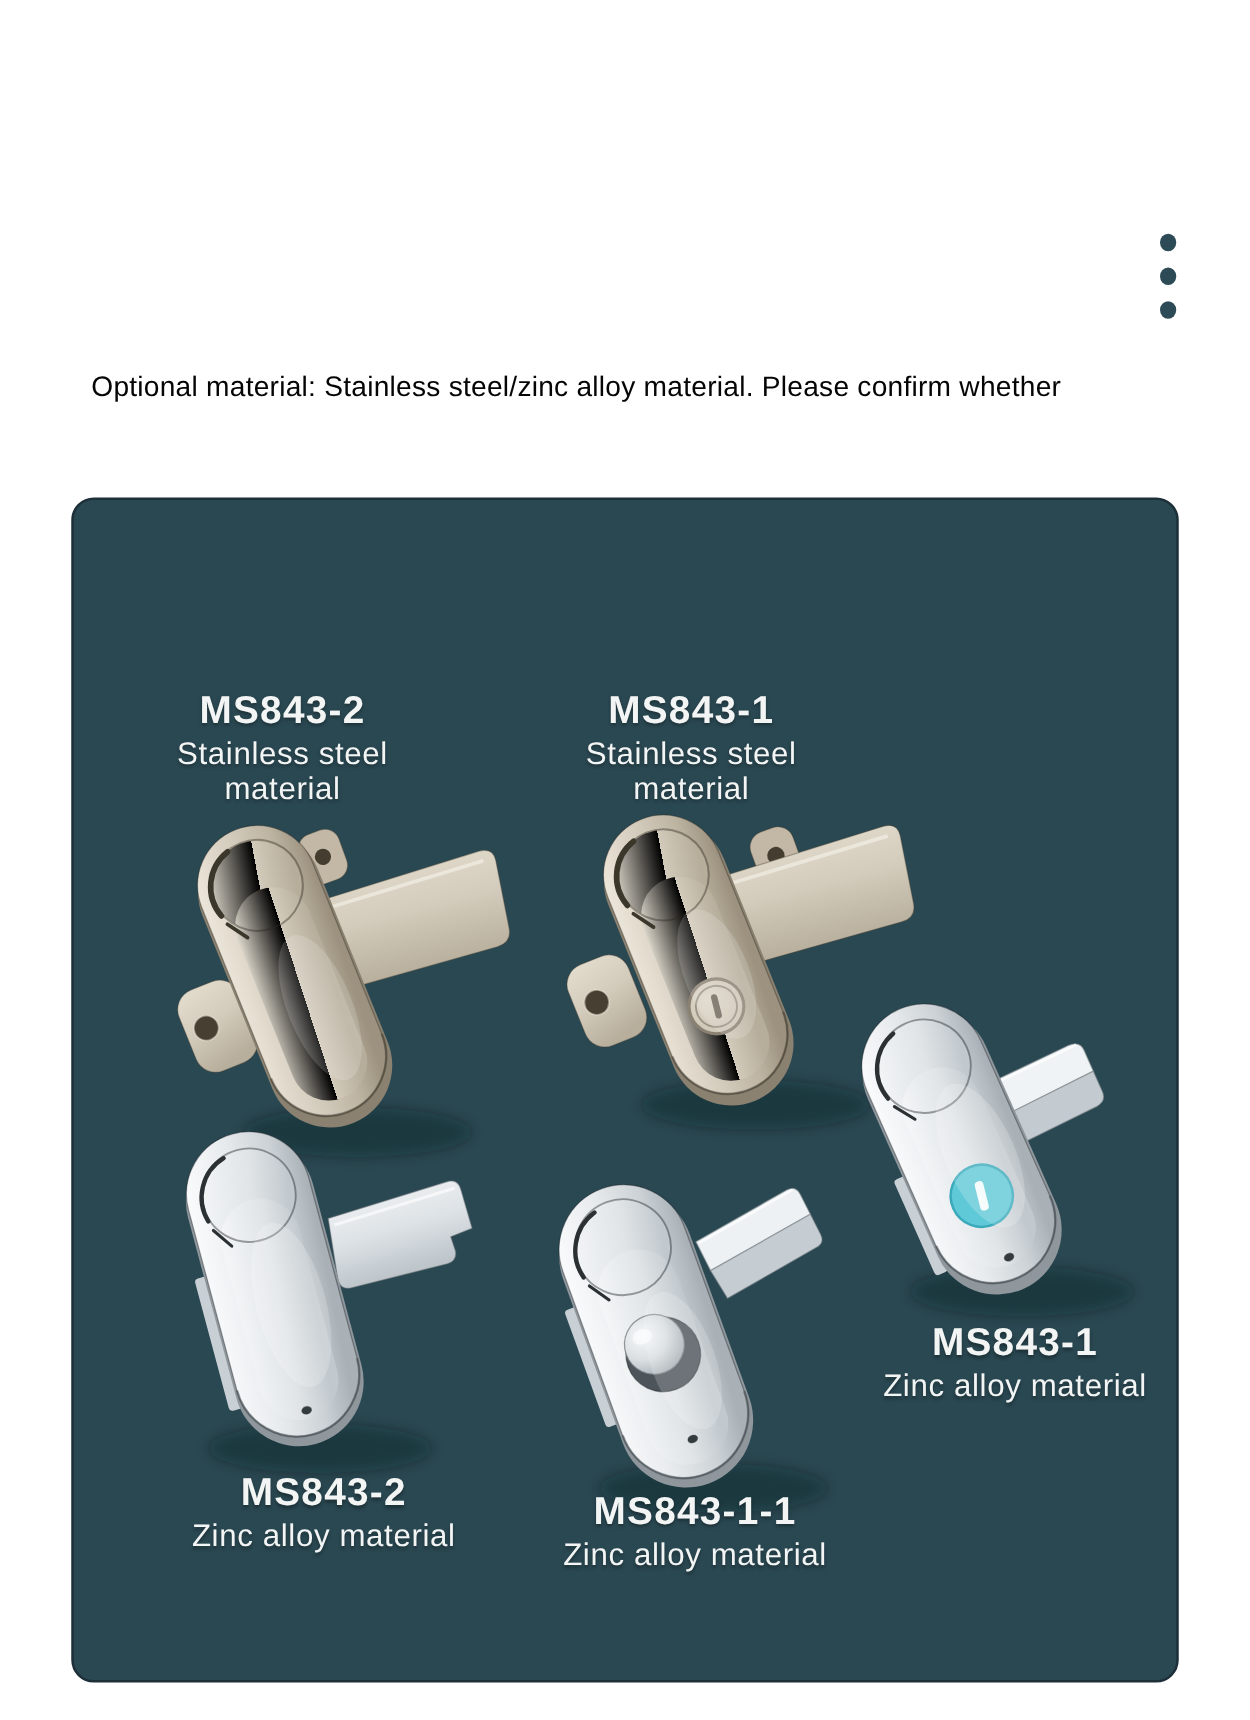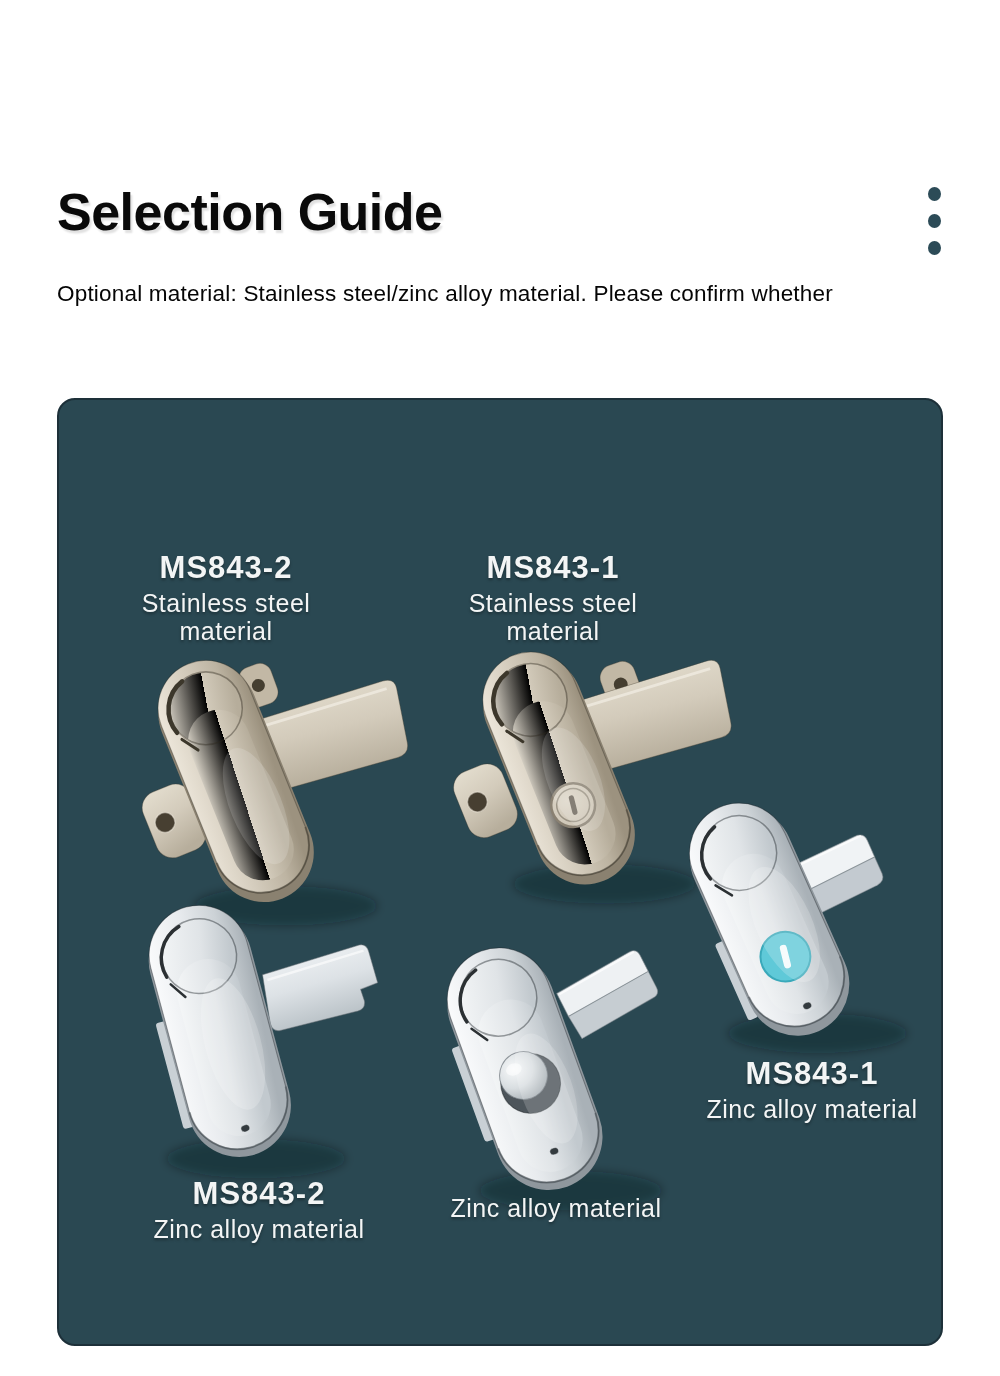--- a/index.html
+++ b/index.html
@@ -3,42 +3,41 @@
 <meta charset="utf-8">
 <style>
   html,body{margin:0;padding:0;background:#ffffff;}
   .page{position:relative;width:1000px;height:1376px;background:#fff;overflow:hidden;
         font-family:"Liberation Sans","DejaVu Sans",sans-serif;}
   .title{position:absolute;left:57px;top:186px;margin:0;font-size:52px;line-height:1.0;
          font-weight:bold;color:var(--title-text,#0a0a0a);letter-spacing:-0.5px;
          text-shadow:2px 3px 2px rgba(0,0,0,0.12);}
   .kebab{position:absolute;left:928px;top:187px;display:flex;flex-direction:column;gap:13px;}
   .kebab .dot{width:13px;height:14px;border-radius:50%;background:var(--accent-dots,#2c4b57);}
-  .desc{position:absolute;left:57px;top:273px;margin:0;font-size:22.5px;line-height:42px;
+  .desc{position:absolute;left:57px;top:273px;margin:16px;font-size:22.5px;line-height:42px;
         color:#050505;letter-spacing:0.2px;}
   .desc div{white-space:nowrap;}
   .panel{position:absolute;left:57px;top:398px;width:886px;height:948px;box-sizing:border-box;
          background:var(--panel-bg,#2a4852);border:2px solid #1d3039;border-radius:18px;}
   .locks{position:absolute;left:0;top:0;}
   .label-group{position:absolute;width:260px;text-align:center;color:var(--label-text,#f3f5f5);
                text-shadow:0 2px 3px rgba(0,0,0,0.35);}
   .model{font-size:31px;font-weight:bold;letter-spacing:1px;line-height:36px;}
   .material{font-size:25px;letter-spacing:0.5px;line-height:28px;margin-top:3px;text-align:center;}
   .lg1{left:37px;top:150px;}
   .lg2{left:364px;top:150px;}
   .lg3{left:623px;top:656px;}
   .lg4{left:70px;top:776px;}
   .lg5{left:367px;top:791px;}
 </style>
 </head>
 <body>
 
 <div class="page">
 
-  <h1 class="title">Selection Guide</h1>
 
   <div class="kebab">
     <span class="dot"></span>
     <span class="dot"></span>
     <span class="dot"></span>
   </div>
 
   <div class="desc">
     <div>Optional material: Stainless steel/zinc alloy material. Please confirm whether</div>
   </div>
@@ -235,17 +234,18 @@
     </div>
     <div class="label-group lg3">
       <div class="model">MS843-1</div>
       <div class="material">Zinc alloy material</div>
     </div>
     <div class="label-group lg4">
       <div class="model">MS843-2</div>
       <div class="material">Zinc alloy material</div>
     </div>
     <div class="label-group lg5">
+      <div class="model">MS843-1-1</div>
       <div class="material">Zinc alloy material</div>
     </div>
 
   </section>
 </div>
 
 </body></html>

